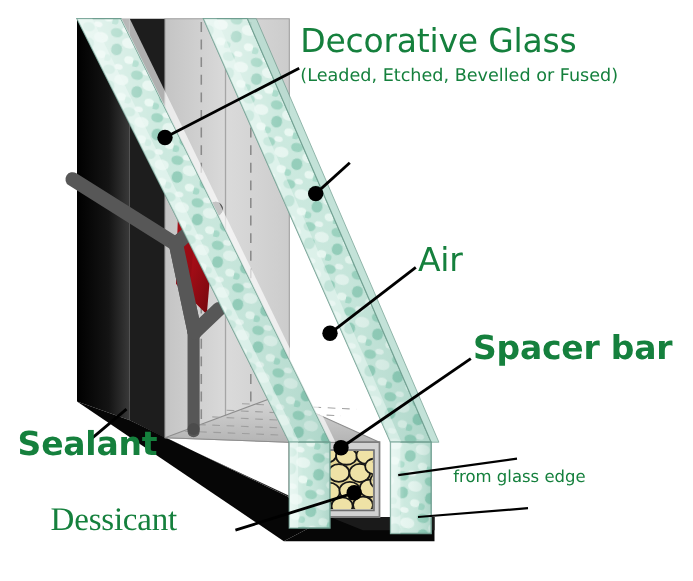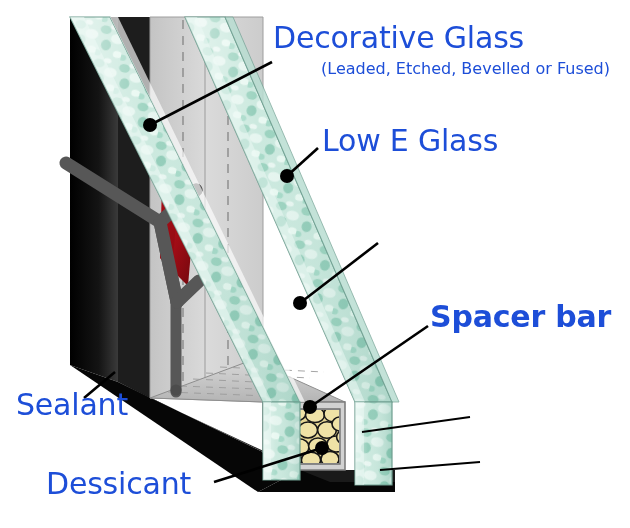--- a/index.html
+++ b/index.html
@@ -18,37 +18,37 @@
   svg.diagram {
     position: absolute;
     left: 0;
     top: 0;
     width: 630px;
     height: 528px;
     display: block;
   }
   .lbl {
     position: absolute;
-    color: #1d4ed8;
+    color: #15803d;
     white-space: nowrap;
     font-family: "DejaVu Sans", "Liberation Sans", sans-serif;
     line-height: 1.12;
   }
   .lbl-big   { font-size: 30px; letter-spacing: -0.2px; }
   .lbl-sub   { font-size: 16px; }
   .lbl-small { font-size: 15px; white-space: normal; }
 
   .p-decor  { left: 273px; top: 21px; }
-  .p-decsub { left: 273px; top: 60px; margin-left: 48px; }
+  .p-decsub { left: 273px; top: 60px; }
   .p-lowe   { left: 322px; top: 124px; }
   .p-air    { left: 380px; top: 220px; }
   .p-spacer { left: 430px; top: 300px; font-weight: bold; }
   .p-14mm   { left: 412px; top: 425px; width: 140px; }
-  .p-seal   { left: 16px;  top: 388px; }
-  .p-dess   { left: 46px;  top: 467px; }
+  .p-seal   { left: 16px;  top: 388px; font-weight: bold; }
+  .p-dess   { left: 46px;  top: 456px; font-family: Liberation Serif, serif; }
 </style>
 </head>
 <body>
 
 <div id="stage">
 
   <svg class="diagram" viewBox="0 0 630 528">
     <defs>
 
       <pattern id="glassTex" width="26" height="34" patternUnits="userSpaceOnUse" patternTransform="rotate(12)">
@@ -229,20 +229,21 @@
     </g>
 
     <g stroke="#000000" stroke-width="2" fill="none">
       <line x1="362" y1="432" x2="470" y2="417"></line>
       <line x1="380" y1="470" x2="480" y2="462"></line>
     </g>
   </svg>
 
   <div class="lbl lbl-big p-decor">Decorative Glass</div>
   <div class="lbl lbl-sub p-decsub">(Leaded, Etched, Bevelled or Fused)</div>
-  <div class="lbl lbl-big p-lowe">Low E Glass</div>
+  <div class="lbl lbl-big p-air">Air</div>
   <div class="lbl lbl-big p-spacer">Spacer bar</div>
   <div class="lbl lbl-small p-14mm">
+    <div>from glass edge</div>
   </div>
   <div class="lbl lbl-big p-seal">Sealant</div>
   <div class="lbl lbl-big p-dess">Dessicant</div>
 
 </div>
 
 </body></html>

